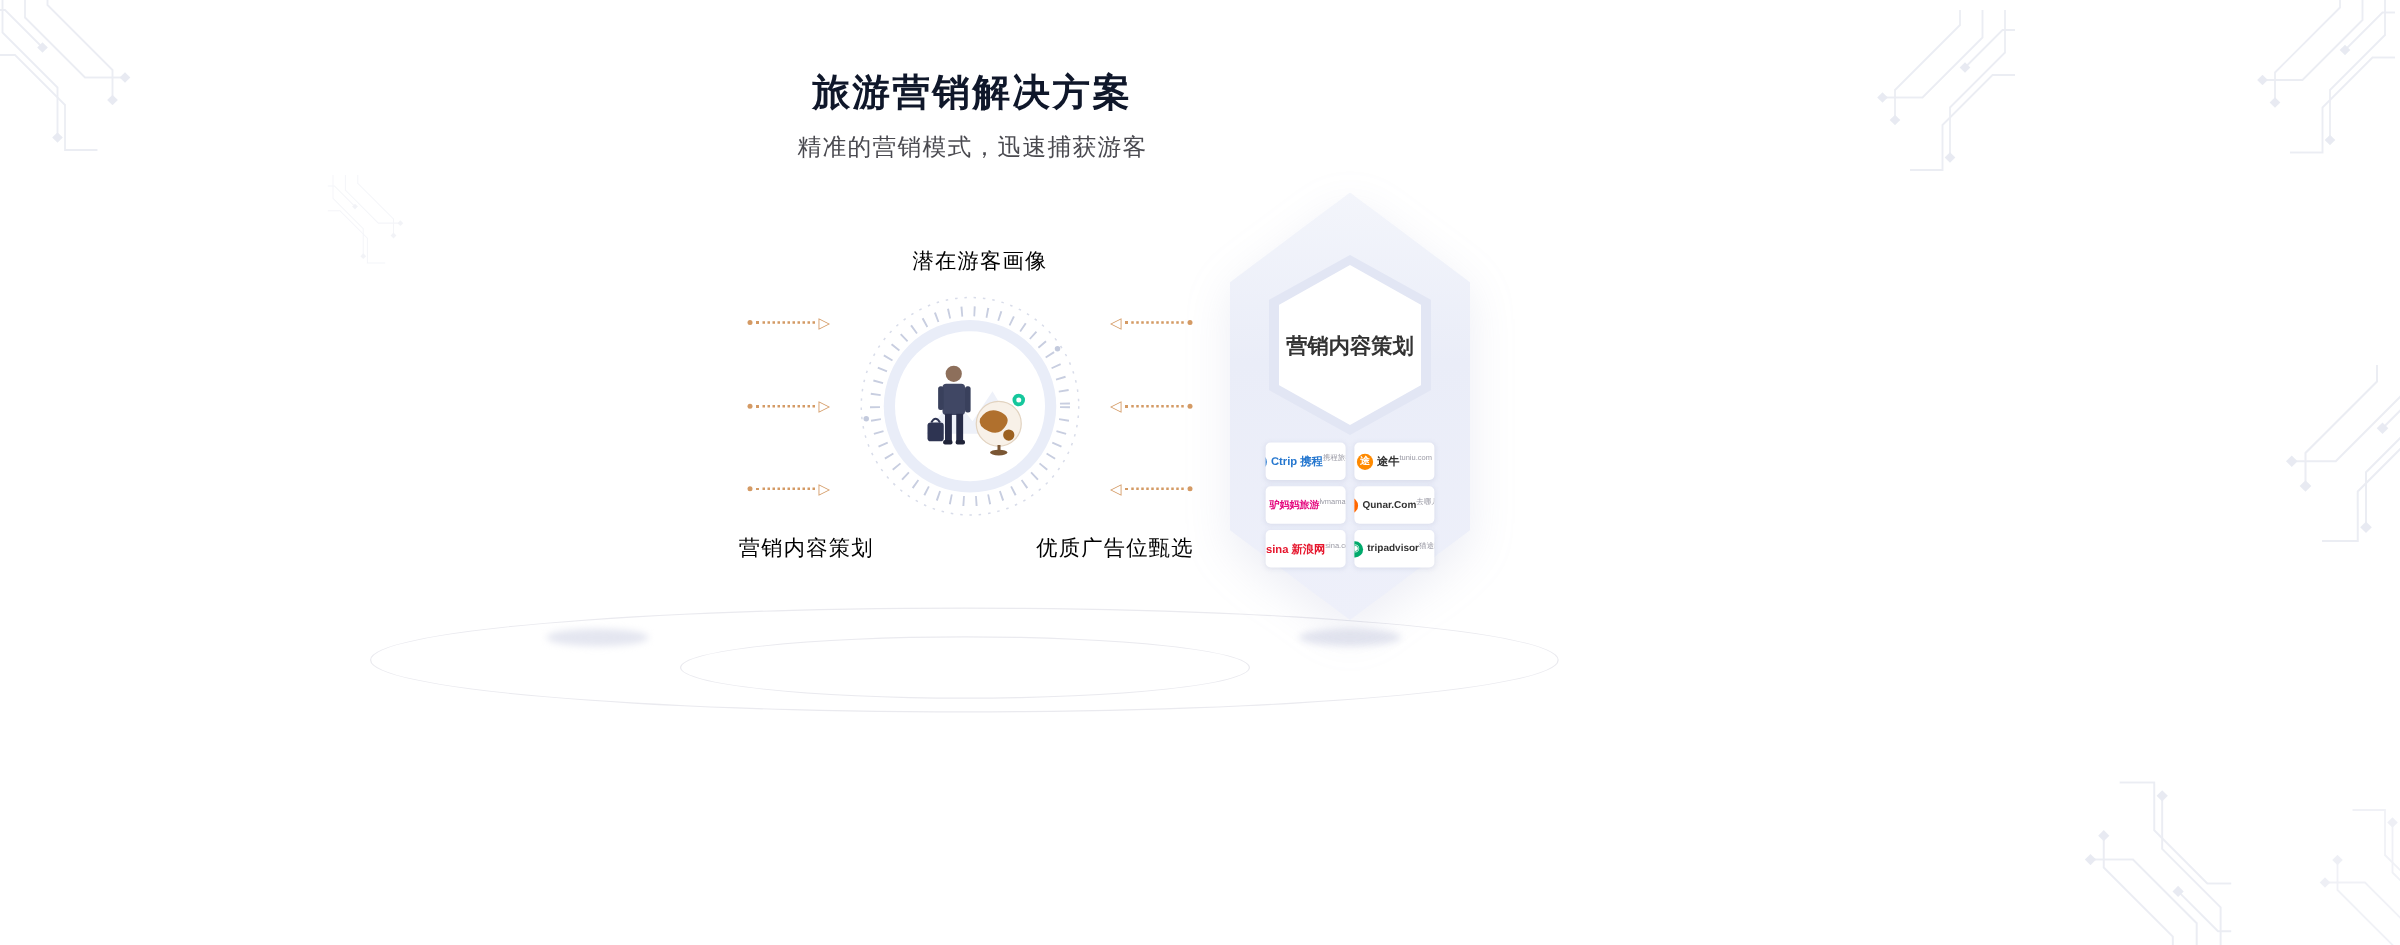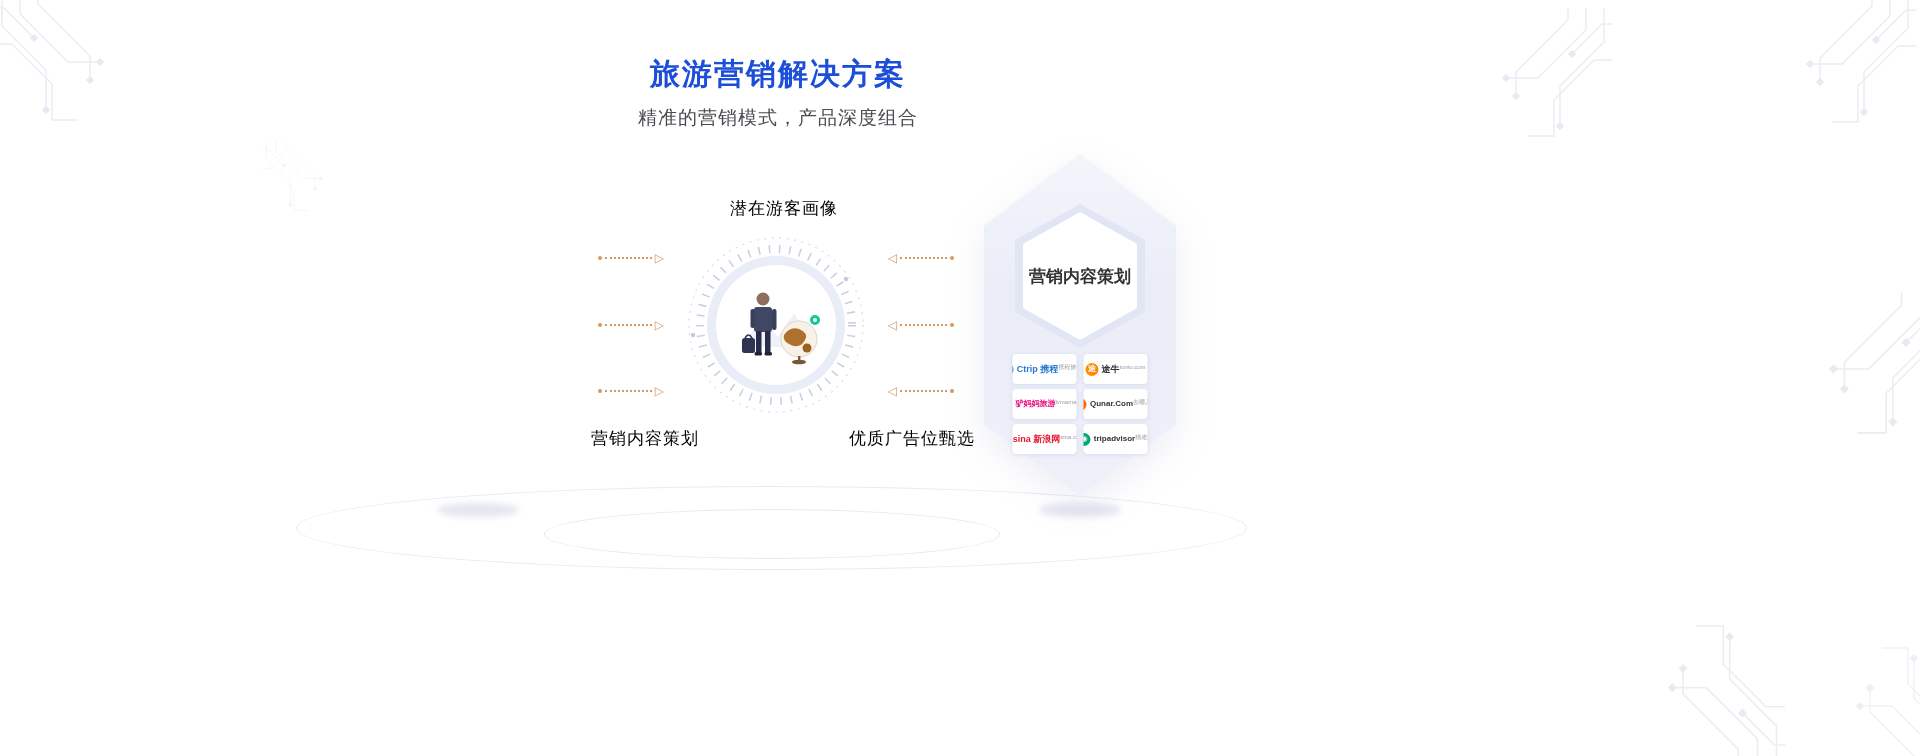--- a/index.html
+++ b/index.html
@@ -2,21 +2,21 @@
 <html><head>
 <meta charset="utf-8">
 <style>
   * { margin:0; padding:0; box-sizing:border-box; }
   html,body { background:#fff; }
   body { font-family:"Liberation Sans","DejaVu Sans",sans-serif; color:#333; }
   .page { position:relative; width:1920px; height:756px; background:#ffffff; overflow:hidden; }
 
   
   .title { position:absolute; left:778px; top:54px; transform:translateX(-50%);
-           font-size:30px; font-weight:700; color:#1d4ed8; letter-spacing:2px; white-space:nowrap; }
+           font-size:30px; font-weight:700; color:#0f172a; letter-spacing:2px; white-space:nowrap; }
   .subtitle { position:absolute; left:778px; top:105px; transform:translateX(-50%);
               font-size:19px; color:#4a4a50; letter-spacing:1px; white-space:nowrap; }
 
   
   .ellipse { position:absolute; border:1px solid #eaeaef; border-radius:50%; }
   .e1 { left:296px; top:486px; width:951px; height:84px; }
   .e2 { left:544px; top:509px; width:456px; height:50px; }
   .tip-shadow { position:absolute; width:82px; height:14px; border-radius:50%;
                 background:rgba(205,210,228,.55); filter:blur(3px); }
   .ts-left  { left:437px; top:503px; }
@@ -60,21 +60,21 @@
   .lvmama .chip-ic{background:#e5097f}     .lvmama .chip-main{color:#e5097f; font-size:8px}
   .qunar .chip-ic{background:#ff6600}      .qunar .chip-main{color:#333; font-size:8px}
   .sina .chip-ic{background:#e6162d}       .sina .chip-main{color:#e6162d}
   .tripadvisor .chip-ic{background:#00aa6c}.tripadvisor .chip-main{color:#333; font-size:8px}
 
   
   .center-label { position:absolute; width:220px; text-align:center; font-size:17px;
                   color:#000000; letter-spacing:1px; white-space:nowrap; }
   .lbl-top { left:674px; top:197px; }
   .lbl-bl  { left:535px; top:427px; }
-  .lbl-br  { left:802px; top:427px; }
+  .lbl-br  { left:782px; top:427px; }
   .dial { position:absolute; left:686px; top:235px; width:180px; height:180px; }
 
   .arrow { position:absolute; width:66px; height:14px; display:flex; align-items:center; }
   .al { left:598px; } .ar { left:888px; }
   .y1 { top:251px; } .y2 { top:318px; } .y3 { top:384px; }
   .a-dot { width:4px; height:4px; border-radius:50%; background:#d49a64; flex:none; }
   .a-line { flex:1; border-top:2px dotted #d49a64; margin:0 3px; height:0; }
   .a-tri { flex:none; font-size:12px; color:#d49a64; line-height:1;
            font-family:"DejaVu Sans",sans-serif; }
 
@@ -130,21 +130,21 @@
       <use href="#circuit-art"></use>
     </svg>
   <svg class="circuit c6" width="200" height="170" viewBox="0 0 160 160">
       <use href="#circuit-art"></use>
     </svg>
   <svg class="circuit c7" width="160" height="160" viewBox="0 0 160 160">
       <use href="#circuit-art"></use>
     </svg>
 
   <h1 class="title">旅游营销解决方案</h1>
-  <p class="subtitle">精准的营销模式，产品深度组合</p>
+  <p class="subtitle">精准的营销模式，迅速捕获游客</p>
 
   <div class="ellipse e1"></div>
   <div class="ellipse e2"></div>
   <div class="tip-shadow ts-left"></div>
   <div class="tip-shadow ts-right"></div>
 
 
   <div class="center-label lbl-top">潜在游客画像</div>
   <div class="center-label lbl-bl">营销内容策划</div>
   <div class="center-label lbl-br">优质广告位甄选</div>

